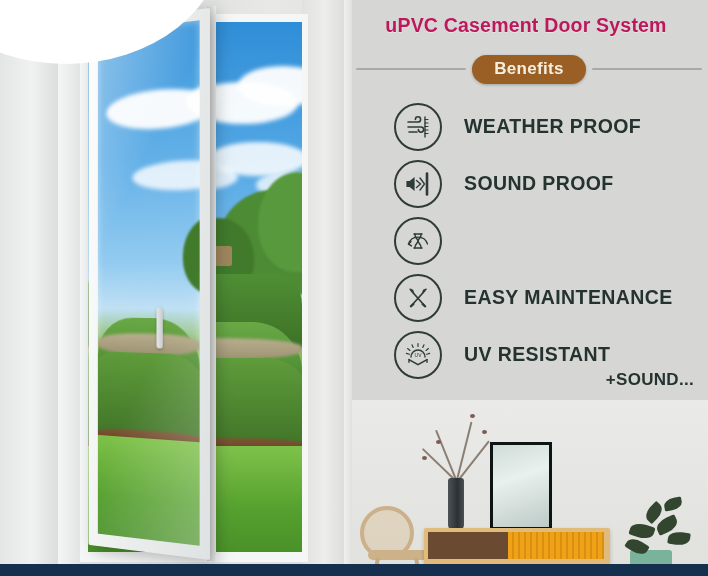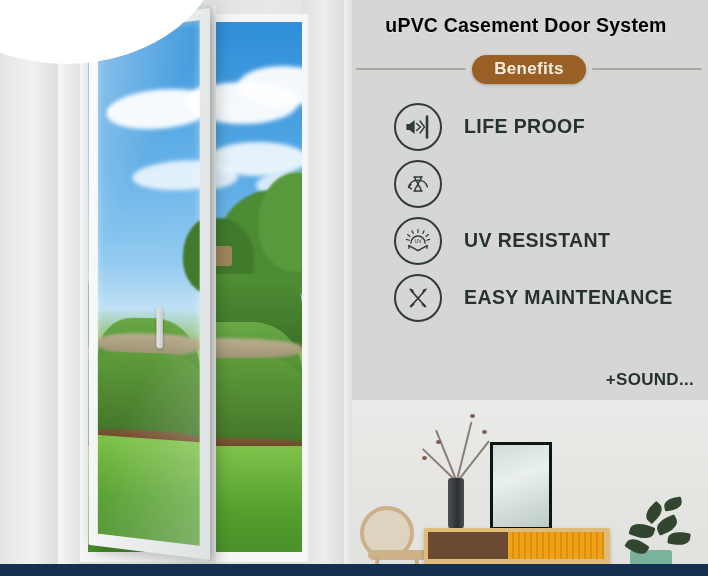--- a/index.html
+++ b/index.html
@@ -113,21 +113,21 @@
 
   
   .panel{
     position:absolute;left:352px;top:0;width:356px;height:576px;
     background:#d6d6d4;
   }
   .title{
     position:absolute;left:0;right:8px;top:14px;
     text-align:center;
     font-size:19.5px;font-weight:bold;letter-spacing:.2px;
-    color:#000000;
+    color:#be185d;
     text-shadow:0 1px 0 rgba(255,255,255,.35);
     white-space:nowrap;
   }
   .badge-row{
     position:absolute;left:4px;right:6px;top:54px;height:30px;
     display:flex;align-items:center;
   }
   .rule{flex:1;height:2px;background:#a9a9a6;border-radius:2px;}
   .badge{
     margin:0 6px;
@@ -284,72 +284,84 @@
     <div class="title">uPVC Casement Door System</div>
 
     <div class="badge-row">
       <div class="rule"></div>
       <div class="badge">Benefits</div>
       <div class="rule"></div>
     </div>
 
     <div class="benefits">
 
+      <div class="benefit">
+        <div class="b-icon">
+          <svg width="28" height="28" viewBox="0 0 28 28" fill="none" stroke="#2f3b38" stroke-width="1.6" stroke-linecap="round">
+            <path d="M4 9h10a2.6 2.6 0 1 0-2.6-2.6"></path>
+            <path d="M4 14h13a2.6 2.6 0 1 1-2.6 2.6"></path>
+            <path d="M5 19h8"></path>
+            <path d="M21 4v20" stroke-width="1.4"></path>
+            <path d="M21 6.5h3M21 10h3M21 13.5h3M21 17h3M21 20.5h3" stroke-width="1.2"></path>
+          </svg>
+        </div>
+        <div class="b-label">WEATHER PROOF</div>
+      </div>
 
       <div class="benefit">
         <div class="b-icon">
           <svg width="28" height="28" viewBox="0 0 28 28" fill="none" stroke="#2f3b38" stroke-width="1.6" stroke-linecap="round">
             <path d="M3 11.5h3l4-3.2v11.4l-4-3.2H3z" fill="#2f3b38" stroke-width="1.2"></path>
             <path d="M12.5 10.5l4 3.5-4 3.5" stroke-width="1.4"></path>
             <path d="M16 8l4.5 6-4.5 6" stroke-width="1.4"></path>
             <path d="M23 3.5v21" stroke-width="2.6"></path>
           </svg>
         </div>
-        <div class="b-label">LIFE PROOF</div>
+        <div class="b-label">SOUND PROOF</div>
       </div>
 
       <div class="benefit">
         <div class="b-icon">
           <svg width="28" height="28" viewBox="0 0 28 28" fill="none" stroke="#2f3b38" stroke-width="1.5" stroke-linecap="round">
             <path d="M4.5 17a10 10 0 0 1 19 0" stroke-width="1.3"></path>
             <path d="M4.5 17l2.4-2.6M4.5 17l2.9 1.9"></path>
             <path d="M10 7h8M10 21h8"></path>
             <path d="M10.8 7c0 4 3.2 5 3.2 7s-3.2 3-3.2 7"></path>
             <path d="M17.2 7c0 4-3.2 5-3.2 7s3.2 3 3.2 7"></path>
           </svg>
         </div>
-      </div>
-
-      <div class="benefit">
-        <div class="b-icon">
-          <svg width="30" height="30" viewBox="0 0 30 30" fill="none" stroke="#2f3b38" stroke-width="1.2" stroke-linecap="round">
-            <path d="M15 3.5v3M9 4.8l1.2 2.7M21 4.8l-1.2 2.7M4.6 8.6l2.4 1.8M25.4 8.6l-2.4 1.8M3.4 13.4l2.9.9M26.6 13.4l-2.9.9"></path>
-            <path d="M8 17a7 7 0 0 1 14 0" stroke-width="1.4"></path>
-            <text x="15" y="17.4" font-family="Liberation Sans, sans-serif" font-size="5" fill="#2f3b38" stroke="none" text-anchor="middle">UV</text>
-            <path d="M6 19.6l9 5 9-5" stroke-width="1.6"></path>
-            <path d="M6 19.6v2.6M24 19.6v2.6" stroke-width="1.4"></path>
-          </svg>
-        </div>
-        <div class="b-label">UV RESISTANT</div>
       </div>
 
       <div class="benefit">
         <div class="b-icon">
           <svg width="28" height="28" viewBox="0 0 28 28" fill="none" stroke="#2f3b38" stroke-width="1.7" stroke-linecap="round">
             <path d="M7 6.5l13 14.5"></path>
             <path d="M21 6.5L8 21"></path>
             <path d="M6 5.2l2.6 1.1.9 2.6" stroke-width="1.4"></path>
             <path d="M22.2 5.2l-2.6 1.1-.9 2.6" stroke-width="1.4"></path>
             <path d="M18.6 20.2l2.6 2.2" stroke-width="2.2"></path>
             <path d="M9.4 20.2l-2.6 2.2" stroke-width="2.2"></path>
           </svg>
         </div>
         <div class="b-label">EASY MAINTENANCE</div>
       </div>
 
+      <div class="benefit">
+        <div class="b-icon">
+          <svg width="30" height="30" viewBox="0 0 30 30" fill="none" stroke="#2f3b38" stroke-width="1.2" stroke-linecap="round">
+            <path d="M15 3.5v3M9 4.8l1.2 2.7M21 4.8l-1.2 2.7M4.6 8.6l2.4 1.8M25.4 8.6l-2.4 1.8M3.4 13.4l2.9.9M26.6 13.4l-2.9.9"></path>
+            <path d="M8 17a7 7 0 0 1 14 0" stroke-width="1.4"></path>
+            <text x="15" y="17.4" font-family="Liberation Sans, sans-serif" font-size="5" fill="#2f3b38" stroke="none" text-anchor="middle">UV</text>
+            <path d="M6 19.6l9 5 9-5" stroke-width="1.6"></path>
+            <path d="M6 19.6v2.6M24 19.6v2.6" stroke-width="1.4"></path>
+          </svg>
+        </div>
+        <div class="b-label">UV RESISTANT</div>
+      </div>
+
     </div>
 
     <div class="more">+SOUND...</div>
   </div>
 
   <div class="room">
     <div class="room-wall"></div>
 
     <div class="branch br1"></div>
     <div class="branch br2"></div>

